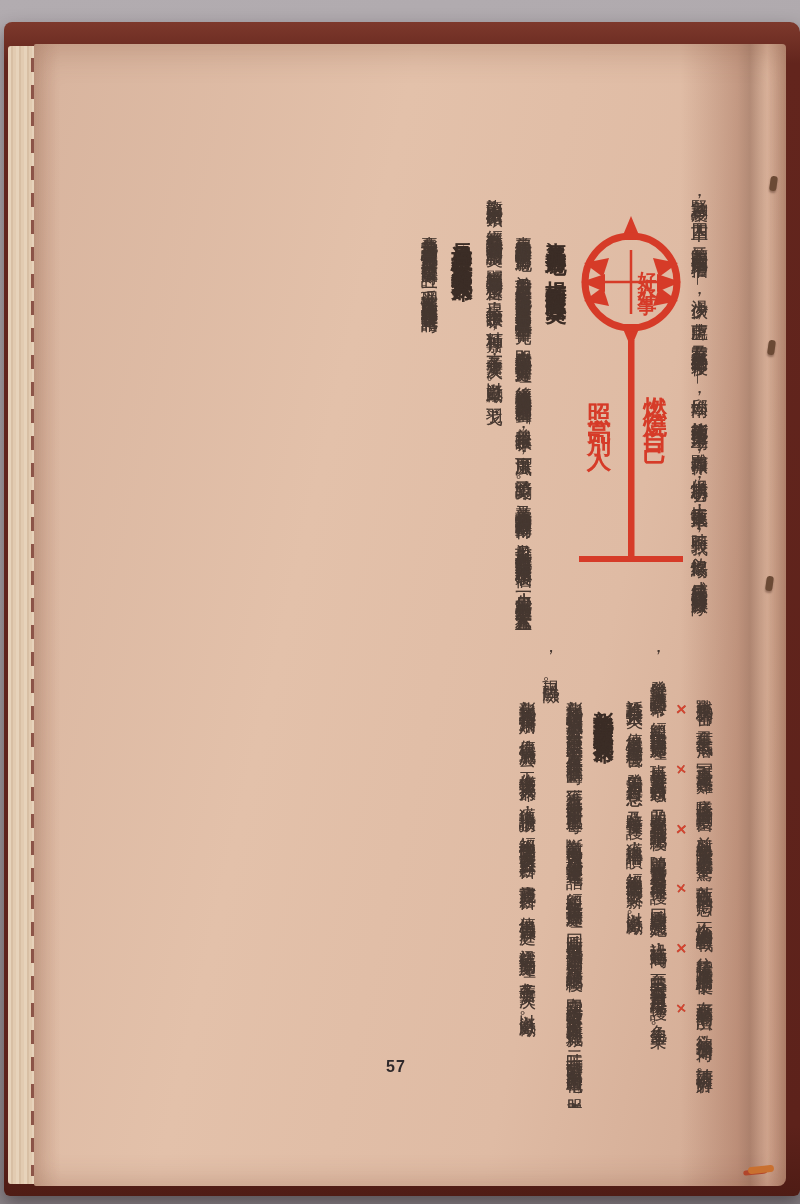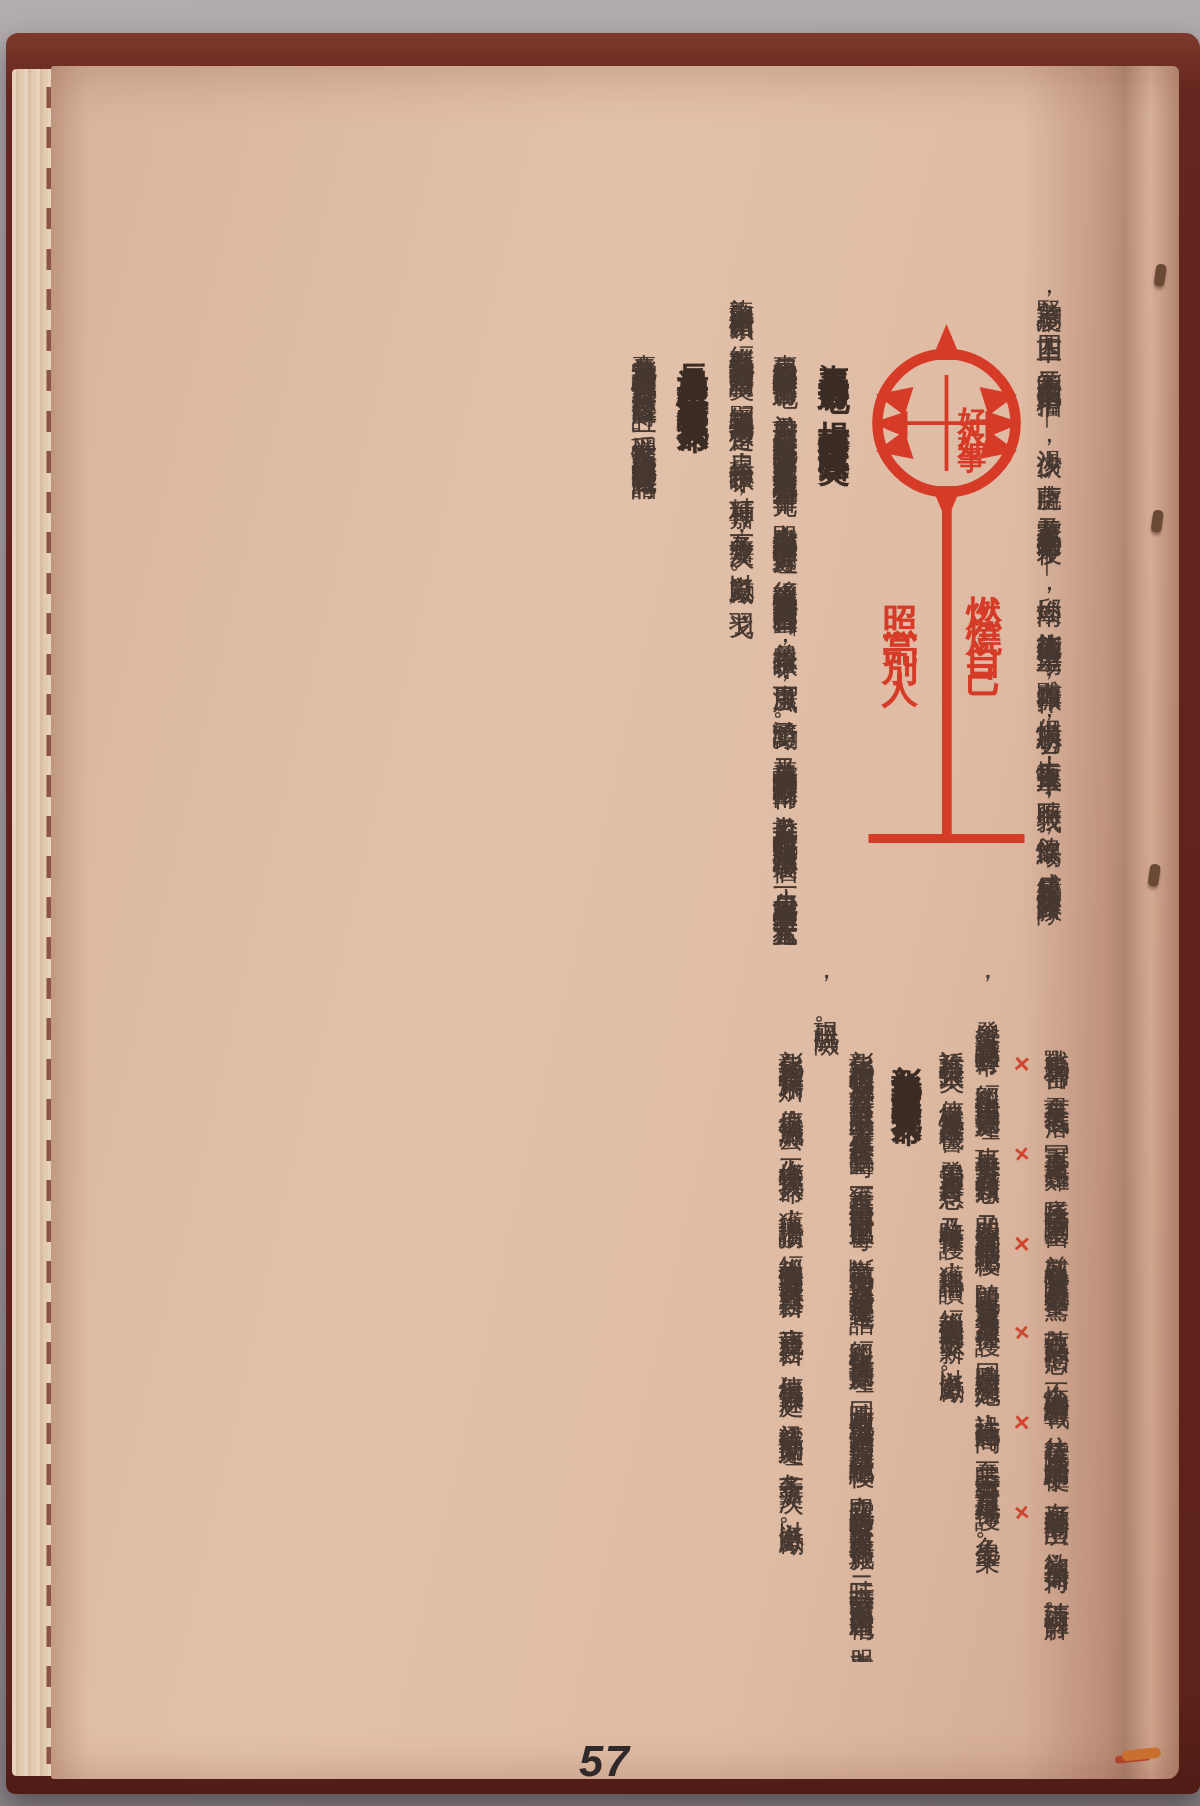--- a/index.html
+++ b/index.html
@@ -51,22 +51,22 @@
   .slogan-l{left:10px;top:198px;}
 
   
   .slot-x{position:relative;width:22px;height:100%;}
   .xcol{position:absolute;inset:0;writing-mode:horizontal-tb;display:flex;flex-direction:column;
     align-items:center;justify-content:space-between;padding:54px 0 92px 0;box-sizing:border-box;}
   .xcol span{color:#d8432e;font-size:15px;font-weight:bold;line-height:1;
     font-family:"DejaVu Sans",sans-serif;transform:rotate(4deg);}
   .xcol span:nth-child(even){transform:rotate(-7deg) scale(.92);}
 
-  .page-number{position:absolute;left:386px;top:1159px;font-family:"Liberation Sans","DejaVu Sans",sans-serif;
-    font-weight:bold;font-size:29px;color:#2f292b;letter-spacing:1px;font-style:italic;}
+  .page-number{position:absolute;left:386px;top:1058px;font-family:"Liberation Sans","DejaVu Sans",sans-serif;
+    font-weight:bold;font-size:16px;color:#2f292b;letter-spacing:1px;}
 </style>
 </head>
 <body>
 
 <div class="photo">
   <div class="cover"></div>
   <div class="fore-edge"></div>
   <div class="edge-line"></div>
   <div class="page"></div>
 

